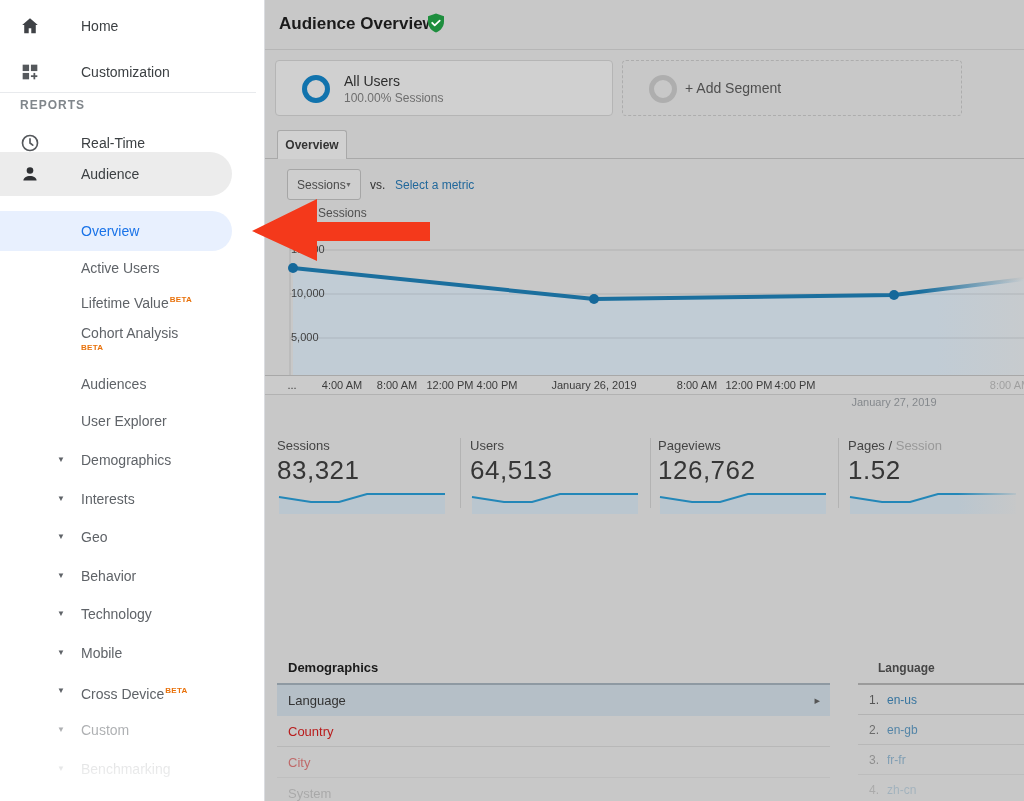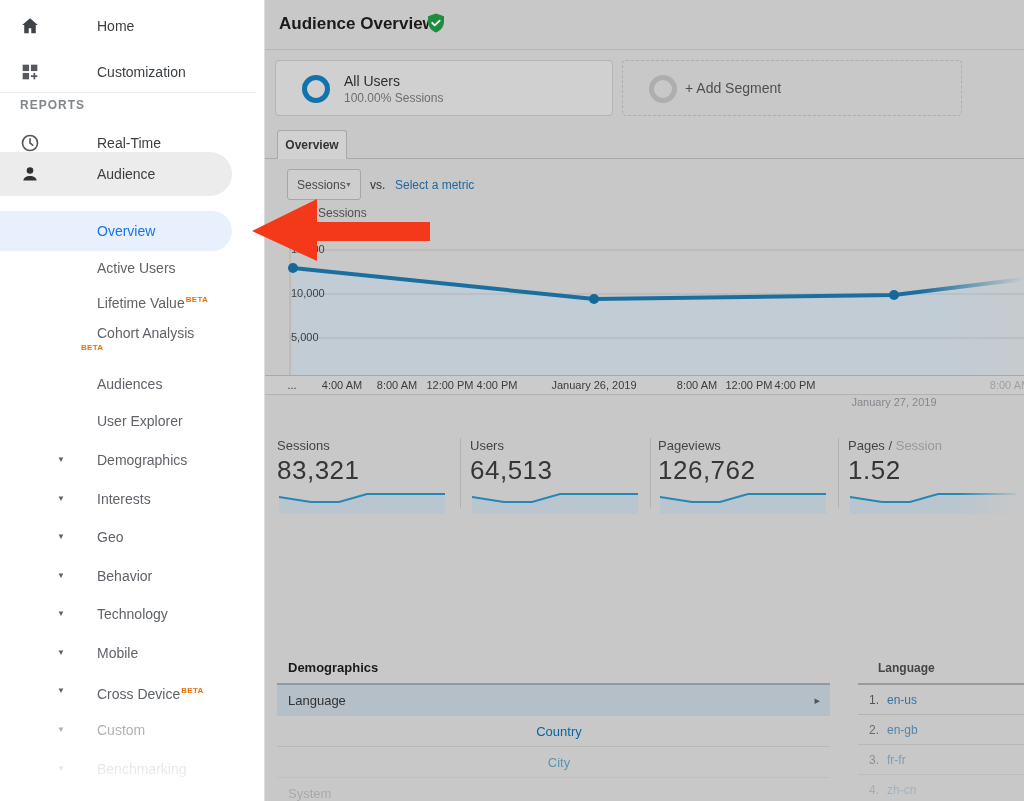--- a/index.html
+++ b/index.html
@@ -3,21 +3,21 @@
 <meta charset="utf-8">
 <style>
   * { margin:0; padding:0; box-sizing:border-box; }
   html,body { width:1024px; height:801px; }
   body { font-family:"Liberation Sans", sans-serif; position:relative; overflow:hidden; background:#c8c8c8; }
   .screen { position:absolute; inset:0; }
 
   
   .sidebar { position:absolute; left:0; top:0; width:265px; height:801px; background:#ffffff; z-index:10; border-right:1px solid #dadce0; }
   .nav-item { position:absolute; left:0; width:256px; height:30px; cursor:pointer; }
-  .nav-item .nav-label { position:absolute; left:81px; top:0; line-height:30px; font-size:14px; color:#5f6368; white-space:nowrap;margin-left:16px; }
+  .nav-item .nav-label { position:absolute; left:81px; top:0; line-height:30px; font-size:14px; color:#5f6368; white-space:nowrap; }
   .nav-label.dark { color:#3c4043; }
   .nav-icon { position:absolute; left:19px; top:4px; width:22px; height:22px; }
   .nav-caret { position:absolute; left:57px; top:0; line-height:30px; font-size:8px; color:#5f6368; }
   .sb-divider { position:absolute; left:0; top:92px; width:256px; height:1px; background:#e8eaed; }
   .sb-section { position:absolute; left:20px; top:98px; font-size:12px; letter-spacing:1px; color:#80868b; font-weight:bold; }
   .pill-gray { background:#ececec; border-radius:0 22px 22px 0; width:232px; }
   .pill-blue { background:#e8f0fe; border-radius:0 22px 22px 0; width:232px; }
   .pill-blue .nav-label { color:#1a73e8; }
   .beta-sup { color:#e8710a; font-size:8px; font-weight:bold; vertical-align:super; margin-left:1px; letter-spacing:.3px; }
   .beta-block { display:block; position:absolute; left:81px; top:25px; color:#e8710a; font-size:8px; font-weight:bold; letter-spacing:.3px; }
@@ -66,21 +66,21 @@
   .m-spark { margin-top:3px; display:block; }
   .m-div { position:absolute; top:6px; width:1px; height:70px; background:#b3b3b3; }
   .m-fade { position:absolute; right:-10px; top:0; width:80px; height:88px; background:linear-gradient(to right, rgba(200,200,200,0), #c8c8c8 80%); }
 
   .demo { position:absolute; left:0; top:655px; width:759px; height:146px; }
   .demo-title { position:absolute; left:23px; top:5px; font-size:13px; font-weight:bold; color:#1a1a1a; }
   .demo-list { position:absolute; left:12px; top:28px; width:553px; border-top:2px solid #8e99a2; }
   .demo-row { position:relative; height:31px; line-height:31px; font-size:13px; padding-left:11px; cursor:pointer; }
   .demo-row.selected { background:#b5bfc7; color:#333; }
   .demo-row .row-arrow { position:absolute; right:10px; top:0; font-size:11px; color:#555; }
-  .demo-row.link { color:#0369a1; border-bottom:1px solid rgba(0,0,0,.08);text-align:center; }
+  .demo-row.link { color:#b91c1c; border-bottom:1px solid rgba(0,0,0,.08); }
   .demo-row.f1 { opacity:.55; }
   .demo-row.f2 { opacity:.22; color:#3c3c3c; }
   .demo-panel { position:absolute; left:580px; top:0; width:179px; height:146px; }
   .panel-header { position:absolute; left:33px; top:6px; font-size:12px; font-weight:bold; color:#464646; }
   .panel-list { position:absolute; left:13px; top:28px; width:166px; border-top:2px solid #9b9b9b; }
   .panel-row { position:relative; height:30px; line-height:30px; font-size:12px; border-bottom:1px solid rgba(0,0,0,.10); }
   .panel-row .rank { position:absolute; left:1px; width:20px; text-align:right; color:#555; }
   .panel-row .val { position:absolute; left:29px; color:#36749f; cursor:pointer; }
   .panel-row.o80 { opacity:.8; } .panel-row.o50 { opacity:.5; } .panel-row.o25 { opacity:.25; }
 

